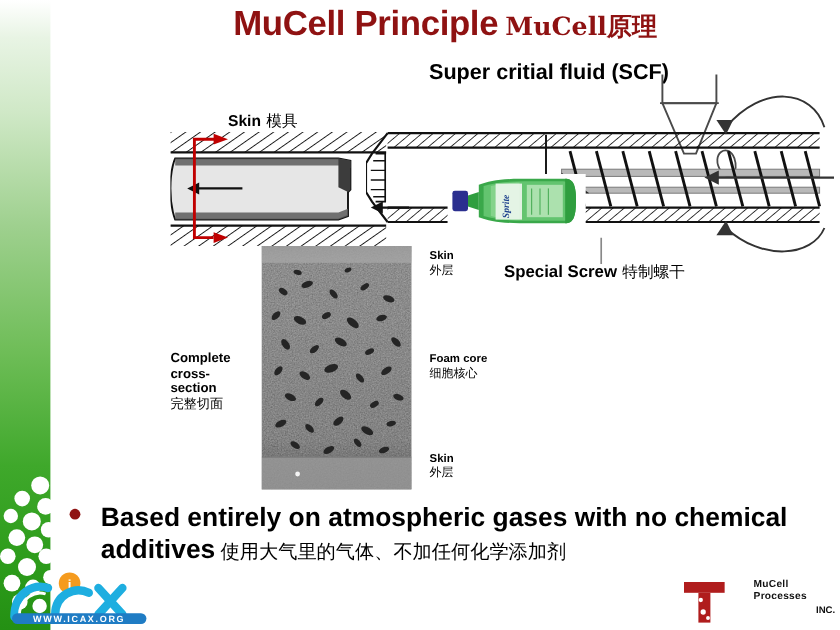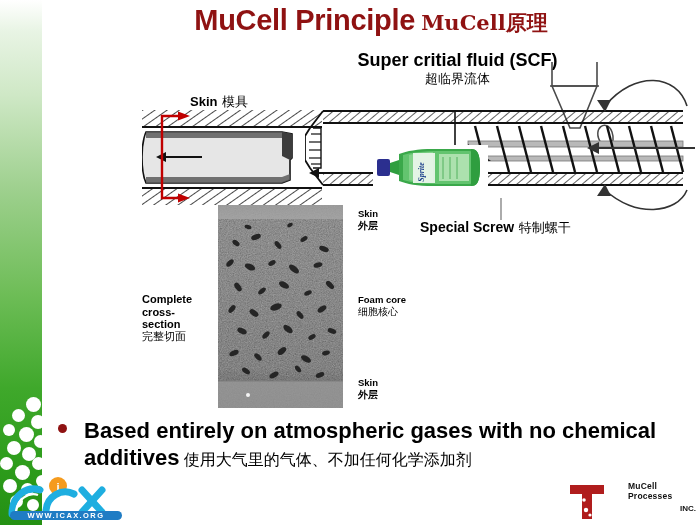--- a/index.html
+++ b/index.html
@@ -46,21 +46,21 @@
   #mold-label .en{font-size:13px;}
   #mold-label .cn{font-size:13px;}
 
   #screw-label{left:420px;top:218px;}
   #screw-label .en{font-size:14px;}
   #screw-label .cn{font-size:13px;}
 
   #skin-top{left:358px;top:209px;}
   #skin-bottom{left:358px;top:378px;}
   #skin-top .en,#skin-bottom .en{font-size:9.5px;display:block;}
-  #skin-top .cn,#skin-bottom .cn{font-size:10px;display:block;font-weight:bold;}
+  #skin-top .cn,#skin-bottom .cn{font-size:10px;display:block;}
 
   #foam-core{left:358px;top:295px;}
   #foam-core .en{font-size:9.5px;display:block;}
   #foam-core .cn{font-size:10px;display:block;}
 
   #cross-label{left:142px;top:293px;width:70px;}
   #cross-label .en{font-size:11px;display:block;}
   #cross-label .cn{font-size:11px;display:block;}
 
   
@@ -124,21 +124,20 @@
     <div class="bub" style="left:10px;top:100px;width:13px;height:13px;"></div>
     <div class="bub" style="left:27px;top:104px;width:12px;height:12px;"></div>
   </div>
 
   <div class="title-wrap">
     <span class="title-en">MuCell Principle</span><span class="title-cn">MuCell原理</span>
   </div>
 
   <div class="lab" id="scf-label">
     <span class="en">Super critial fluid (SCF)</span>
-    <span class="cn">超临界流体</span>
   </div>
 
   <svg style="position:absolute;left:448px;top:112px;" width="14" height="50">
     <line x1="7" y1="0" x2="7" y2="40" stroke="#111" stroke-width="1.6"></line>
     <polygon points="7,48 2.5,38 11.5,38" fill="#111"></polygon>
   </svg>
 
   <div class="lab" id="mold-label">
     <span class="en">Skin</span>
     <span class="cn">模具</span>

